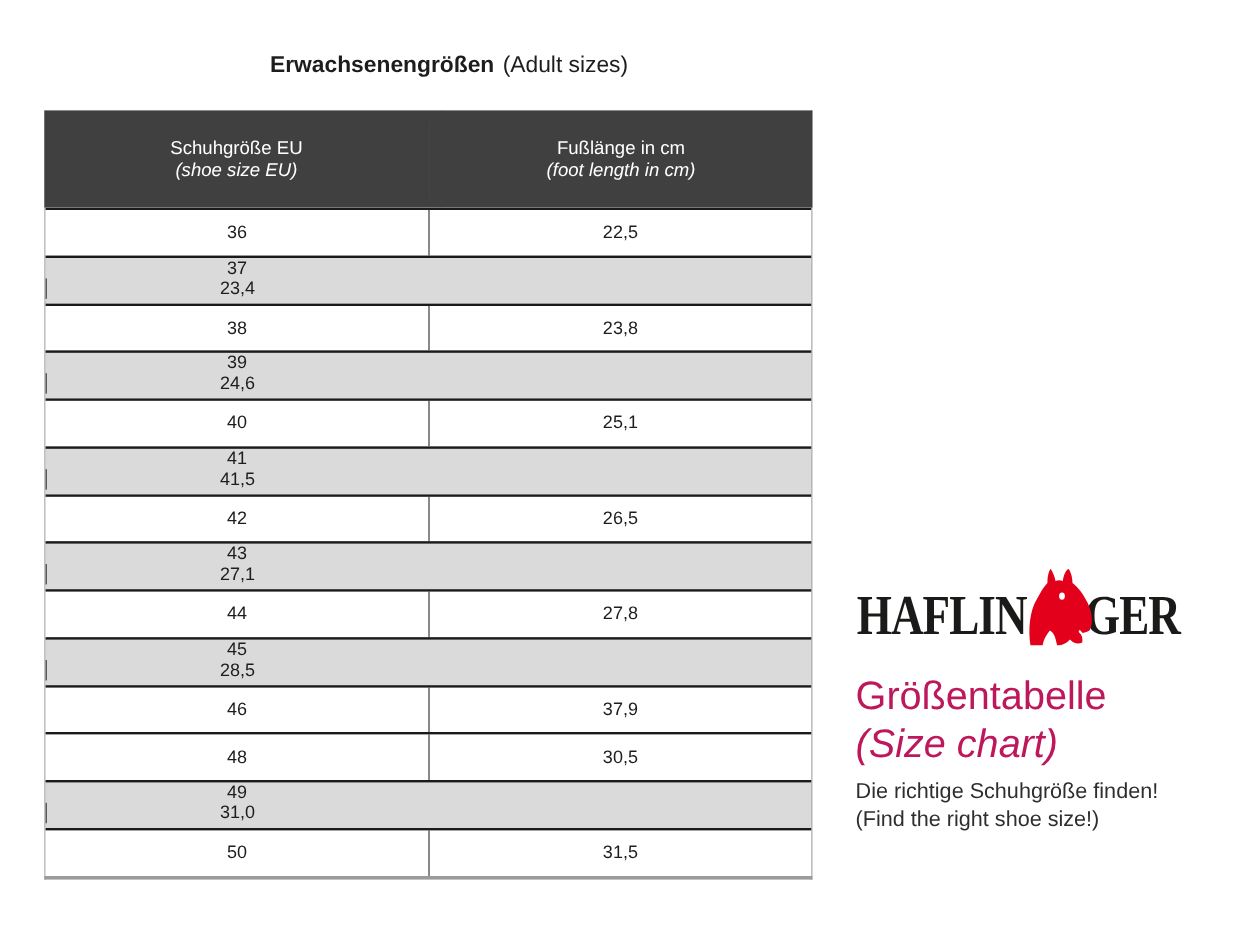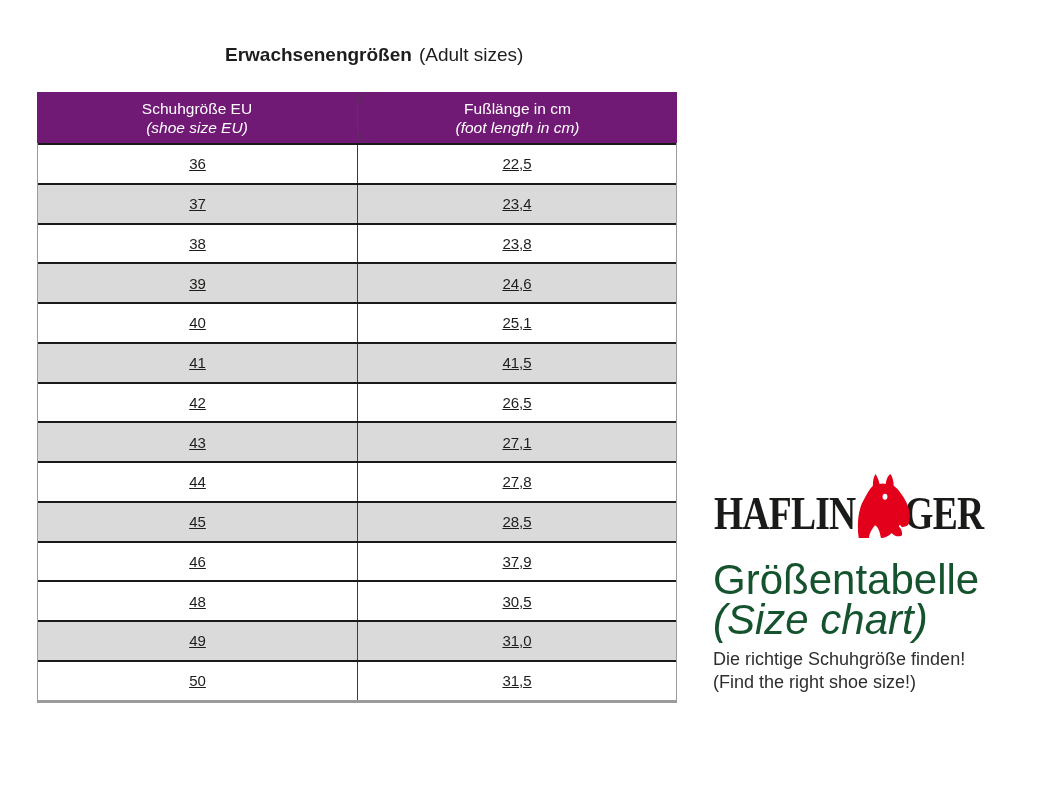--- a/index.html
+++ b/index.html
@@ -22,42 +22,42 @@
   .page-title .sub  { margin-left:7px; }
 
   
   .size-table {
     position:absolute; left:37px; top:92px; width:640px;
     border-left:1px solid #9b9b9b;
     border-right:1px solid #9b9b9b;
     border-bottom:3px solid #9b9b9b;
   }
   .thead {
-    display:flex; height:51px;
-    background:#701a75; color:#ffffff;
+    display:flex; height:81px;
+    background:#404040; color:#ffffff;
     margin:0 -1px; 
   }
   .th {
     width:50%; display:flex; flex-direction:column;
     align-items:center; justify-content:center;
     font-size:15.5px; line-height:19px;
   }
   .th + .th { border-left:1px solid #454544;border-radius:13px; }
   .th .l2 { font-style:italic; }
 
   .row {
     display:flex; height:39.75px;
     border-top:2px solid #1a1a1a;
     background:#ffffff;
   }
-  .row.alt { background:#dadada; }
+  .row.alt { background:#dadada;flex-direction:column; }
   .cell {
     width:50%; display:flex;
     align-items:center; justify-content:center;
-    font-size:15px; color:#1d1d1b;text-decoration:underline;
+    font-size:15px; color:#1d1d1b;
   }
   .cell.c2 { border-left:1px solid #3c3c3b; }
 
   
   .logo {
     position:absolute; left:714px; top:474px;
     display:flex; align-items:flex-end;
     font-family:"Liberation Serif", serif;
     font-weight:bold; font-size:47px; line-height:1;
     color:#1a1a18; letter-spacing:-1px;
@@ -67,21 +67,21 @@
   .logo .horse {
     position:relative; z-index:2;
     width:80px; height:64px;
     margin:0 -9px -1px -10px;
     flex:none;
   }
   .logo .word { position:relative; z-index:1; }
 
   .side-heading {
     position:absolute; left:713px; top:560px;
-    font-size:42px; line-height:40px; color:#14532d;
+    font-size:33px; line-height:40px; color:#be185d;
   }
   .side-heading .sub { font-style:italic; }
 
   .side-note {
     position:absolute; left:713px; top:648px;
     font-size:18px; line-height:23px; color:#2e2e2d;
   }
   .side-note .sub { }
 </style>
 </head>

